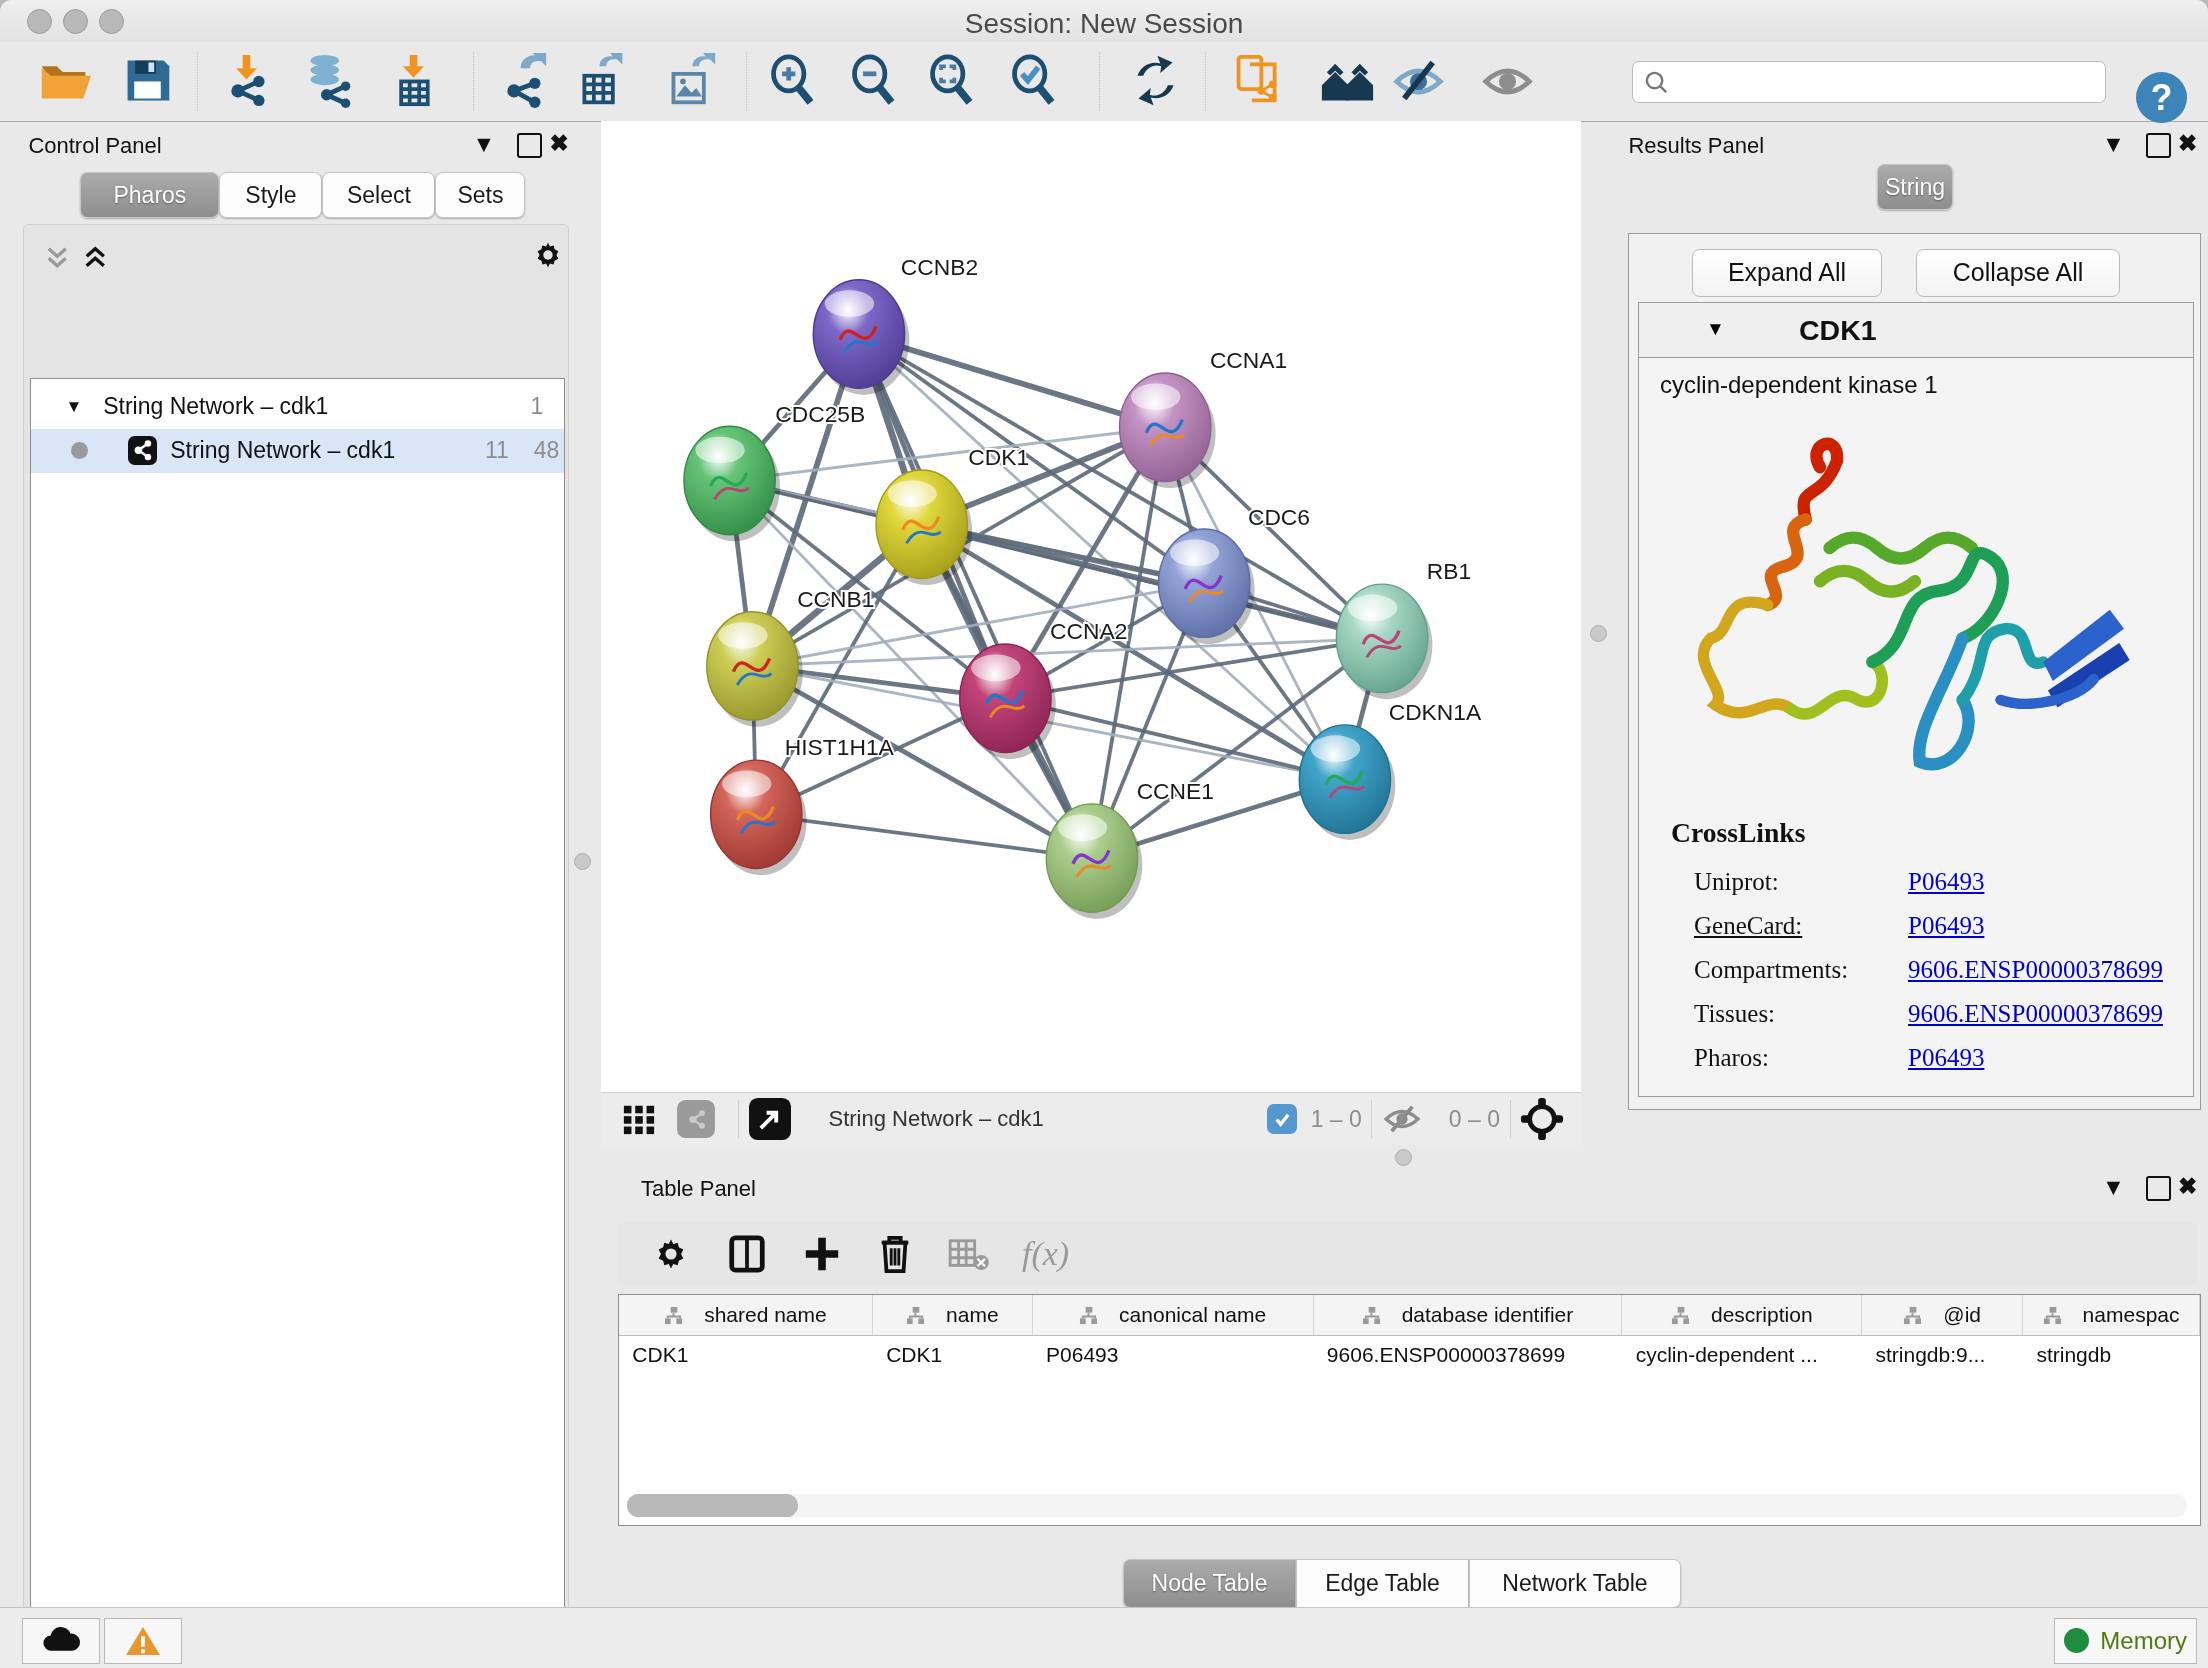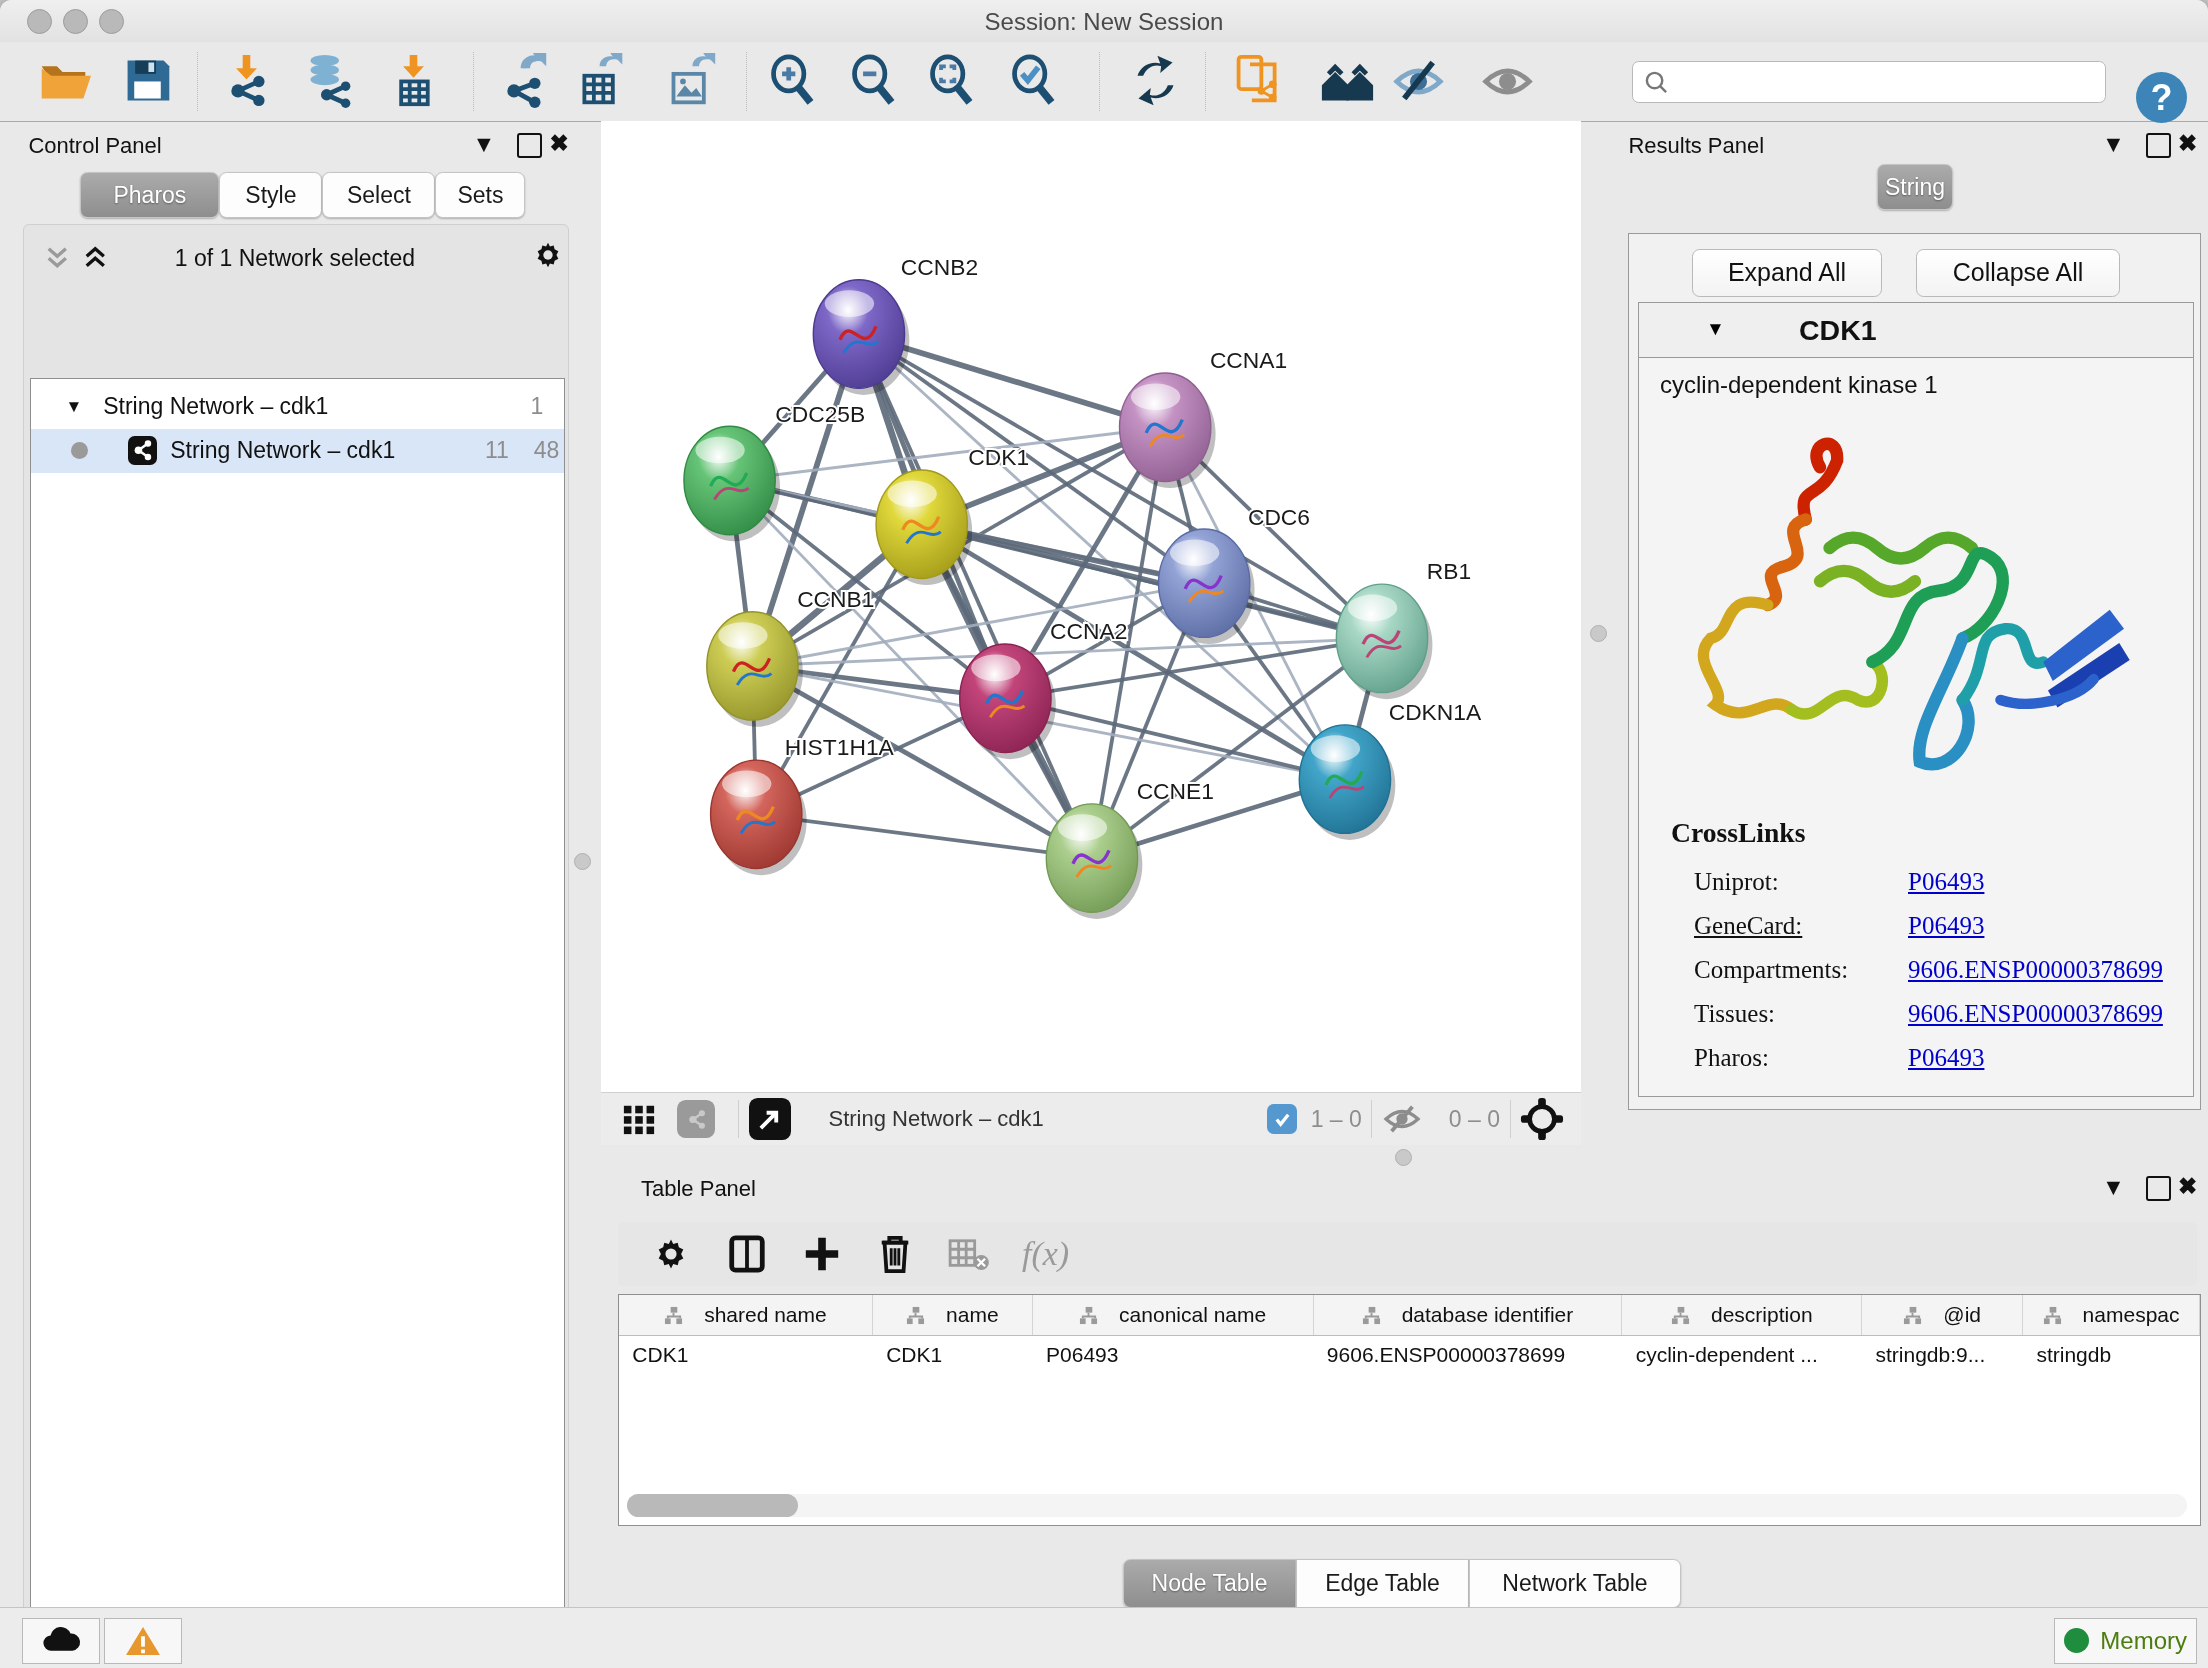--- a/index.html
+++ b/index.html
@@ -4,21 +4,21 @@
 <style>
   html,body{margin:0;padding:0;background:#d0d0d0;}
   .app{position:relative;width:2208px;height:1668px;background:#e9e9e9;
        font-family:"Liberation Sans",sans-serif;overflow:hidden;
        border-radius:11.4px 11.4px 0 0;box-shadow:0 1.9px 17px rgba(0,0,0,.4);}
   .abs{position:absolute;}
   
   .titlebar{left:0;top:0;width:100%;height:42px;background:linear-gradient(#efefef,#e2e2e2);
             border-bottom:1px solid #cfcfcf;border-radius:11.4px 11.4px 0 0;}
   .traffic{width:23px;height:23px;border-radius:50%;background:#b9b9b9;border:1px solid #9c9c9c;top:8.6px;}
-  .title-text{width:100%;top:7.6px;text-align:center;font-size:24px;color:#4a4a4a;}
+  .title-text{width:100%;top:7.6px;text-align:center;font-size:28px;color:#4a4a4a;}
   .toolbar{left:0;top:42px;width:100%;height:79px;background:#e9e9e9;border-bottom:1px solid #a9a9a9;}
   .tb-sep{top:9.5px;width:0;height:59px;border-left:1.9px dotted #bdbdbd;}
   .tb-btn{top:11.4px;width:55px;height:55px;cursor:pointer;}
   .searchbox{left:1632px;top:19px;width:474px;height:42px;background:#fff;border:1px solid #b9b9b9;
              border-radius:6.7px;display:flex;align-items:center;padding-left:11.4px;box-sizing:border-box;}
   .searchbox input{border:none;outline:none;font-size:21px;width:399px;background:transparent;
                    font-family:"Liberation Sans",sans-serif;}
   .help-btn{left:2136px;top:30px;width:51px;height:51px;border-radius:50%;background:#3d85b8;color:#fff;
             font-size:36px;font-weight:bold;text-align:center;line-height:51px;}
   
@@ -269,21 +269,20 @@
     <div class="abs" style="left:32px;top:122px">
       <svg width="28.5" height="28.5" viewBox="0 0 30 30">
           <path d="M6 6l9 8 9-8M6 16l9 8 9-8" stroke="#9a9a9a" stroke-width="3.5" fill="none"></path>
         </svg>
     </div>
     <div class="abs" style="left:70px;top:122px">
       <svg width="28.5" height="28.5" viewBox="0 0 30 30">
           <path d="M6 14l9-8 9 8M6 24l9-8 9 8" stroke="#111" stroke-width="3.5" fill="none"></path>
         </svg>
     </div>
-    <div class="abs net-summary" style="left:0;top:124px;width:567px;text-align:center">1 of 1 Network selected</div>
     <div class="abs" style="left:521px;top:118px">
       <svg width="32" height="32" viewBox="0 0 34 34">
           <path d="M17 4l2 4 4-1 1 4 4 2-2 4 2 4-4 2-1 4-4-1-2 4-2-4-4 1-1-4-4-2 2-4-2-4 4-2 1-4 4 1z" fill="#111"></path>
           <circle cx="17" cy="17" r="5" fill="#e4e4e4"></circle>
         </svg>
     </div>
 
     <div class="abs listbox">
       <div class="lrow" style="margin-top:5.7px">
         <span style="margin-left:34px;font-size:17px">▼</span>

